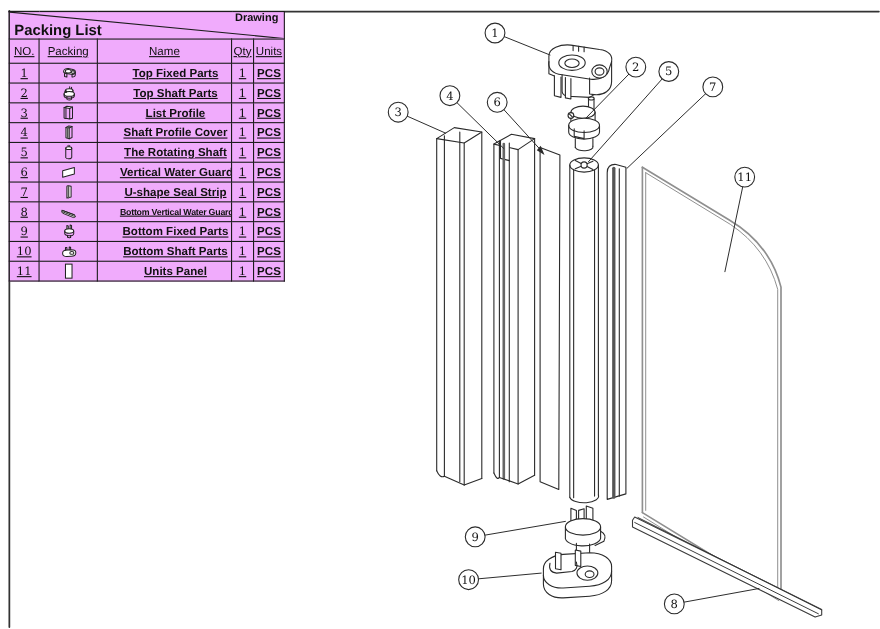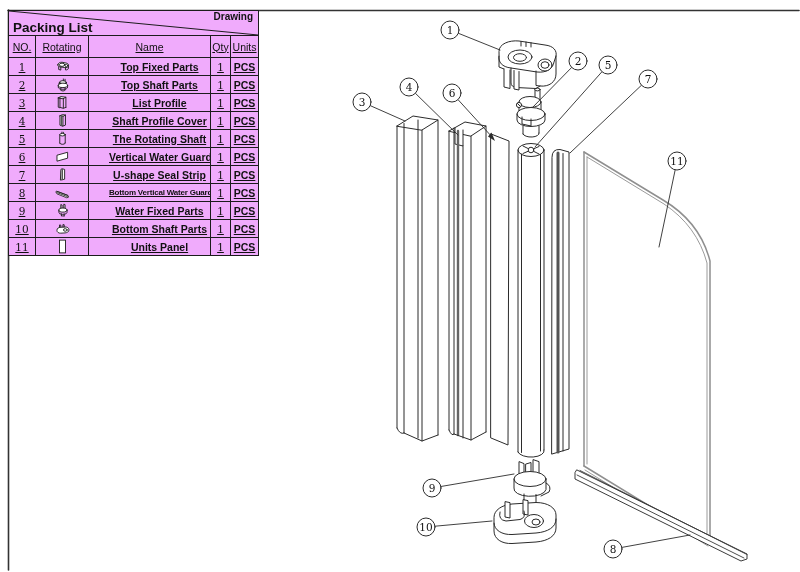--- a/index.html
+++ b/index.html
@@ -220,21 +220,21 @@
       <th colspan="5" class="title-cell">
         <svg class="diag">
           <line x1="0" y1="0" x2="100%" y2="100%" stroke="#1c1c1c" stroke-width="1"></line>
         </svg>
         <span class="pl-title">Packing List</span>
         <span class="dr-title">Drawing</span>
       </th>
     </tr>
     <tr class="cols">
       <th>NO.</th>
-      <th>Rotating</th>
+      <th>Packing</th>
       <th>Name</th>
       <th>Qty</th>
       <th>Units</th>
     </tr>
   </thead>
   <tbody>
       <tr>
         <td class="num">1</td>
         <td class="row-pic">
           <span class="icon">
@@ -360,21 +360,21 @@
         <td class="row-pic">
           <span class="icon">
             <svg viewBox="0 0 20 20" stroke="#222" fill="none" stroke-width="1.1" stroke-linejoin="round" stroke-linecap="round">
               <path d="M8,3.5 L8,8 L9.5,8.4 L9.5,4 Z M11.5,3 L11.5,7.5 L13,7.9 L13,3.5 Z" fill="#fff"></path>
               <ellipse cx="10.5" cy="9.5" rx="4.8" ry="2.4" fill="#fff"></ellipse>
               <path d="M5.7,9.5 L5.7,12 A4.8,2.4 0 0,0 15.3,12.3 L15.3,9.5"></path>
               <path d="M8.7,14 L8.7,16.2 M12,14.2 L12,16.4 M8.7,16.2 A3.3,1.5 0 0,0 12,16.4"></path>
             </svg>
           </span>
         </td>
-        <td class="row-name">Water Fixed Parts</td>
+        <td class="row-name">Bottom Fixed Parts</td>
         <td class="num">1</td>
         <td class="row-units">PCS</td>
       </tr>
       <tr>
         <td class="num">10</td>
         <td class="row-pic">
           <span class="icon">
             <svg viewBox="0 0 20 20" stroke="#222" fill="none" stroke-width="1.1" stroke-linejoin="round" stroke-linecap="round">
               <path d="M3.5,11.5 C3.5,9.8 5.5,8.6 8,8.5 L13,8.2 C15.7,8.2 17.5,9.5 17.5,11 L17.5,12 C17.5,13.8 15.5,15 13,15.2 L8,15.5 C5.5,15.6 3.5,14.4 3.5,12.8 Z" fill="#fff"></path>
               <ellipse cx="13.3" cy="11.7" rx="2.2" ry="1.5"></ellipse>

